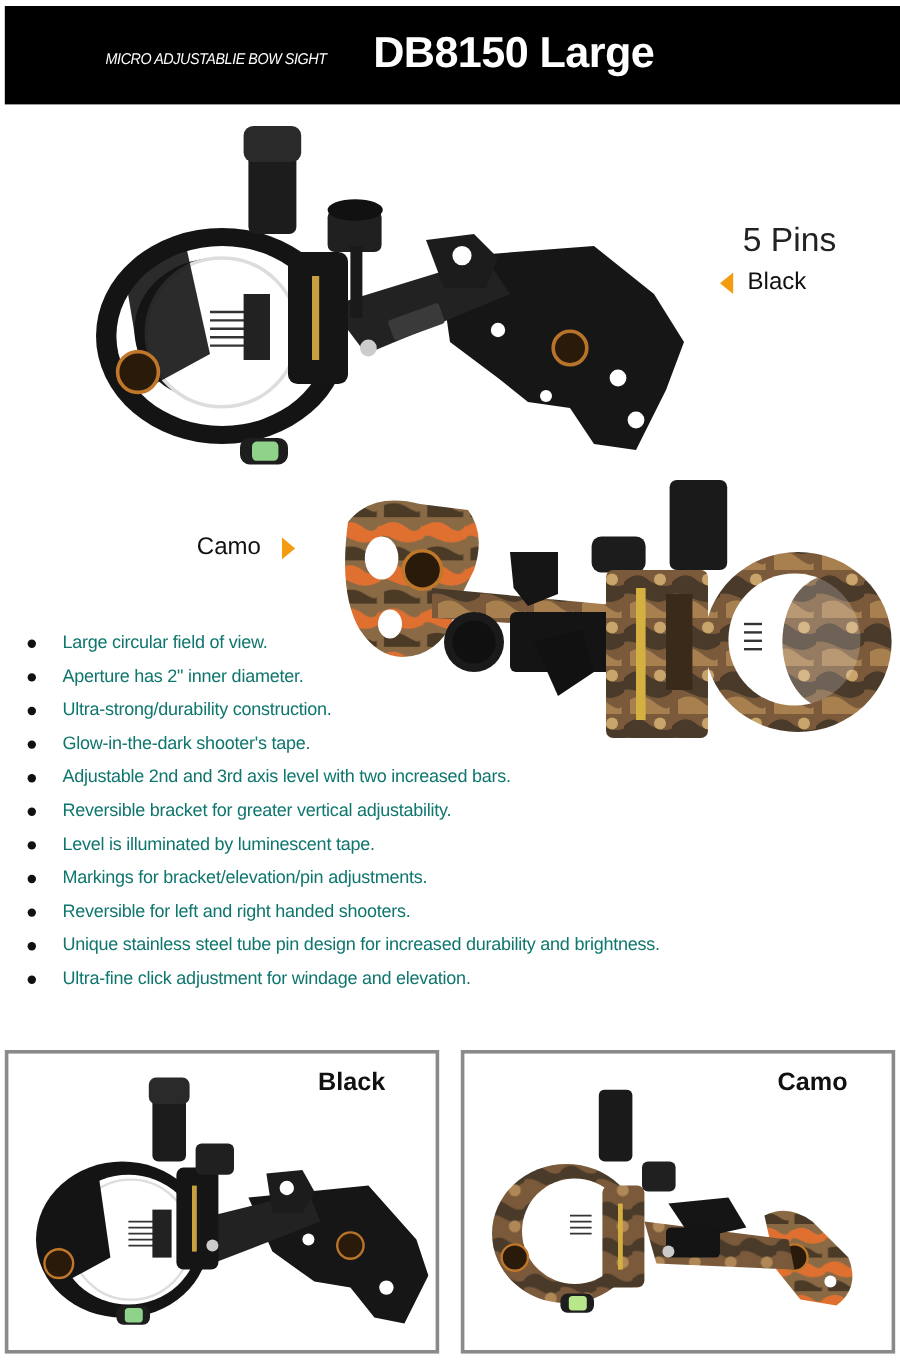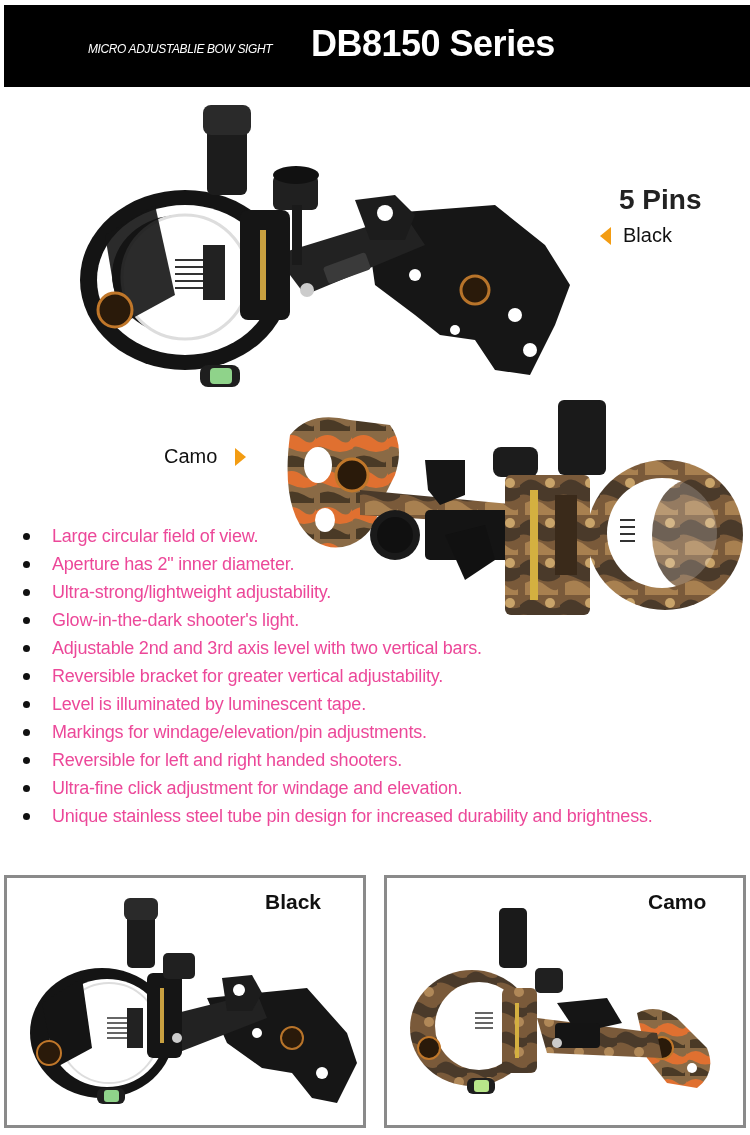--- a/index.html
+++ b/index.html
@@ -3,48 +3,48 @@
 <meta charset="utf-8">
 <style>
   * { box-sizing: border-box; margin: 0; padding: 0; }
   html, body { width: 750px; height: 1135px; background: #ffffff; overflow: hidden; }
   body { position: relative; font-family: "Liberation Sans", "DejaVu Sans", sans-serif; color: #222; }
 
   .header-bar { position: absolute; left: 4px; top: 5px; width: 750px; height: 82px; background: #000; }
   .header-sub { position: absolute; left: 84px; top: 36px; color: #fff; font-size: 13px; font-style: italic; letter-spacing: -0.4px; transform: scaleX(0.92); transform-origin: left; }
   .header-title { position: absolute; left: 307px; top: 18px; color: #fff; font-size: 36px; font-weight: bold; letter-spacing: -0.5px; }
 
-  .pins-label { position: absolute; left: 619px; top: 184px; font-size: 28px; font-weight: bold; color: #222; }
+  .pins-label { position: absolute; left: 619px; top: 184px; font-size: 28px; font-weight: normal; color: #222; }
   .variant-tag { position: absolute; display: flex; align-items: center; font-size: 20px; color: #111; }
   .tri-left { width: 0; height: 0; border-top: 9px solid transparent; border-bottom: 9px solid transparent; border-right: 11px solid #f39c12; }
   .tri-right { width: 0; height: 0; border-top: 9px solid transparent; border-bottom: 9px solid transparent; border-left: 11px solid #f39c12; }
   .tag-black { left: 600px; top: 224px; }
   .tag-black .tri-left { margin-right: 12px; }
   .tag-camo { left: 164px; top: 445px; }
   .tag-camo .tri-right { margin-left: 18px; }
 
   .product { position: absolute; }
   .features { position: absolute; left: 22px; top: 524px; list-style: none; }
-  .features li { position: relative; height: 28px; line-height: 24px; padding-left: 30px; font-size: 18px; color: #ec4899; letter-spacing: -0.2px; white-space: nowrap; }
+  .features li { position: relative; height: 28px; line-height: 24px; padding-left: 30px; font-size: 15px; color: #0f766e; letter-spacing: -0.2px; white-space: nowrap; }
   .features li::before { content: ""; position: absolute; left: 1px; top: 9px; width: 7px; height: 7px; border-radius: 50%; background: #111; }
 
   .card { position: absolute; top: 875px; height: 253px; border: 3px solid #8a8a8a; background: #fff; }
   .card-black { left: 4px; width: 362px; }
   .card-camo { left: 384px; width: 362px; }
   .card-label { position: absolute; top: 12px; font-size: 21px; font-weight: bold; color: #111; }
   .card-black .card-label { left: 258px; }
   .card-camo .card-label { left: 261px; }
   .card svg { position: absolute; }
 </style>
 </head>
 <body>
 
 <div class="header-bar">
   <span class="header-sub">MICRO ADJUSTABLIE BOW SIGHT</span>
-  <span class="header-title">DB8150 Series</span>
+  <span class="header-title">DB8150 Large</span>
 </div>
 
 <svg class="product" style="left:75px;top:95px" width="510" height="305" viewBox="0 0 510 305">
 
   <path d="M290 120 L420 110 L470 150 L495 190 L480 230 L455 280 L420 275 L400 245 L365 240 L340 220 L300 190 Z" fill="#161616"></path>
   <circle cx="400" cy="195" r="14" fill="#2a1a0a" stroke="#b8742a" stroke-width="3"></circle>
   <circle cx="440" cy="220" r="7" fill="#fff"></circle>
   <circle cx="455" cy="255" r="7" fill="#fff"></circle>
   <circle cx="340" cy="180" r="6" fill="#fff"></circle>
   <circle cx="380" cy="235" r="5" fill="#fff"></circle>
@@ -139,29 +139,29 @@
 </svg>
 
 <div class="variant-tag tag-camo">
   <span>Camo</span>
   <span class="tri-right"></span>
 </div>
 
 <ul class="features">
   <li>Large circular field of view.</li>
   <li>Aperture has 2" inner diameter.</li>
-  <li>Ultra-strong/lightweight adjustability.</li>
-  <li>Glow-in-the-dark shooter's light.</li>
-  <li>Adjustable 2nd and 3rd axis level with two vertical bars.</li>
+  <li>Ultra-strong/durability construction.</li>
+  <li>Glow-in-the-dark shooter's tape.</li>
+  <li>Adjustable 2nd and 3rd axis level with two increased bars.</li>
   <li>Reversible bracket for greater vertical adjustability.</li>
   <li>Level is illuminated by luminescent tape.</li>
-  <li>Markings for windage/elevation/pin adjustments.</li>
+  <li>Markings for bracket/elevation/pin adjustments.</li>
   <li>Reversible for left and right handed shooters.</li>
+  <li>Unique stainless steel tube pin design for increased durability and brightness.</li>
   <li>Ultra-fine click adjustment for windage and elevation.</li>
-  <li>Unique stainless steel tube pin design for increased durability and brightness.</li>
 </ul>
 
 <div class="card card-black">
   <div class="card-label">Black</div>
   <svg style="left:20px;top:15px" width="330" height="225" viewBox="0 0 330 225">
     <path d="M180 105 L280 95 L320 140 L330 170 L310 210 L285 205 L265 180 L235 175 L200 150 Z" fill="#161616"></path>
     <circle cx="265" cy="145" r="11" fill="#2a1a0a" stroke="#b8742a" stroke-width="2"></circle>
     <circle cx="295" cy="180" r="6" fill="#fff"></circle>
     <circle cx="230" cy="140" r="5" fill="#fff"></circle>
     <path d="M130 125 L230 100 L240 125 L150 160 Z" fill="#222"></path>

